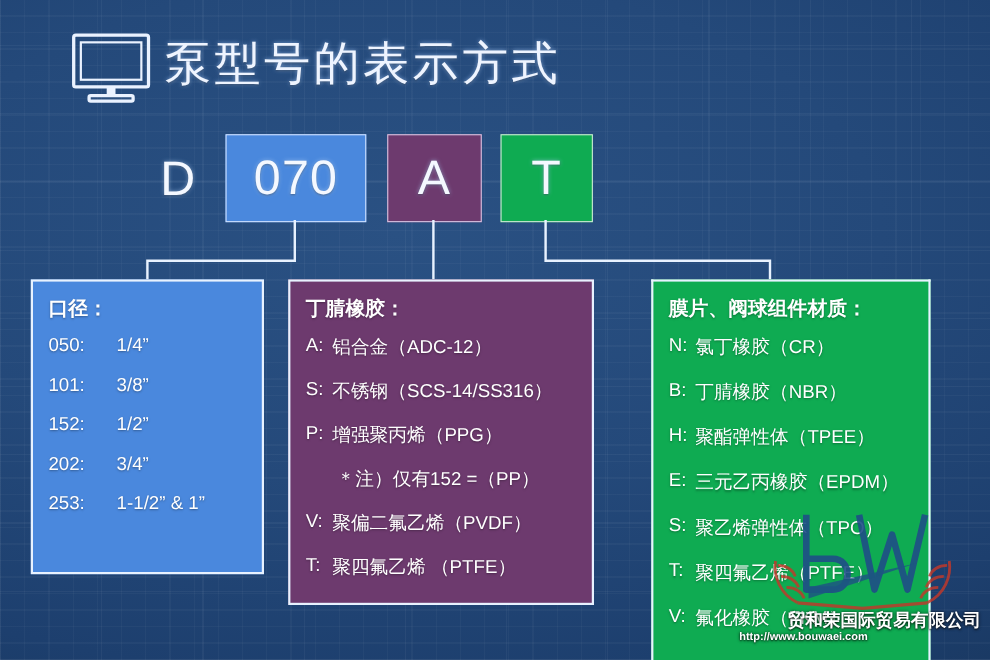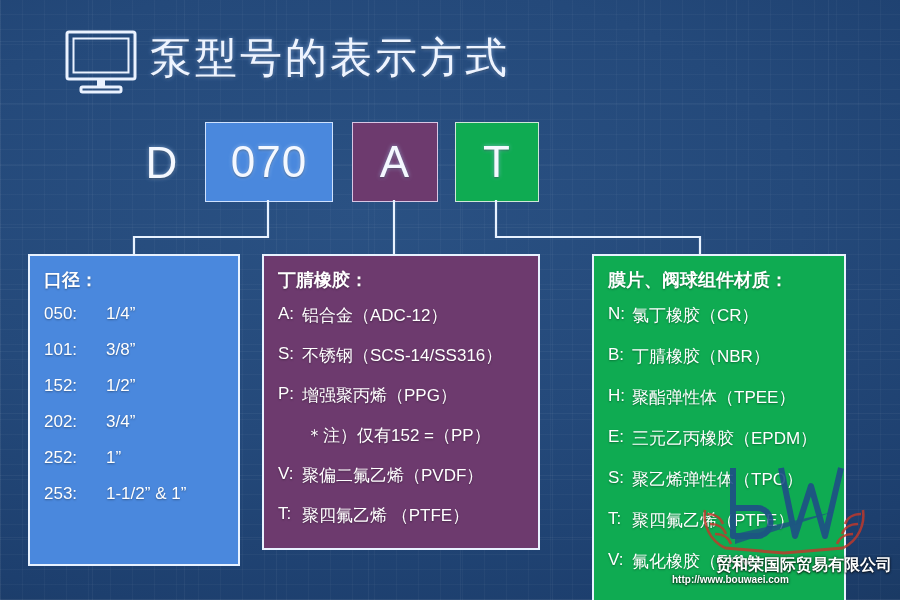--- a/index.html
+++ b/index.html
@@ -76,21 +76,21 @@
   
   .panel {
     position: absolute;
     box-sizing: border-box;
     border: 2px solid #e8f2ff;
     padding: 12px 14px 0 14px;
     color: #ffffff;
     overflow: hidden;
   }
   #panel-bore {
-    left: 28px; top: 254px; width: 212px; height: 312px;
+    left: 28px; top: 254px; width: 212px; height: 268px;
     background: #4a88dd;
   }
   #panel-casing {
     left: 262px; top: 254px; width: 278px; height: 296px;
     background: #6d3a6e;
   }
   #panel-diaphragm {
     left: 577px; top: 254px; width: 254px; height: 346px;
     background: #0fab52;
     border-bottom: none;
@@ -171,24 +171,20 @@
       <span class="row-key">101:</span>
       <span class="row-value">3/8”</span>
     </div>
     <div class="panel-row">
       <span class="row-key">152:</span>
       <span class="row-value">1/2”</span>
     </div>
     <div class="panel-row">
       <span class="row-key">202:</span>
       <span class="row-value">3/4”</span>
-    </div>
-    <div class="panel-row">
-      <span class="row-key">252:</span>
-      <span class="row-value">1”</span>
     </div>
     <div class="panel-row">
       <span class="row-key">253:</span>
       <span class="row-value">1-1/2” &amp; 1”</span>
     </div>
   </div>
 
   <div class="panel" id="panel-casing">
     <div class="panel-title">丁腈橡胶：</div>
     <div class="panel-row">

